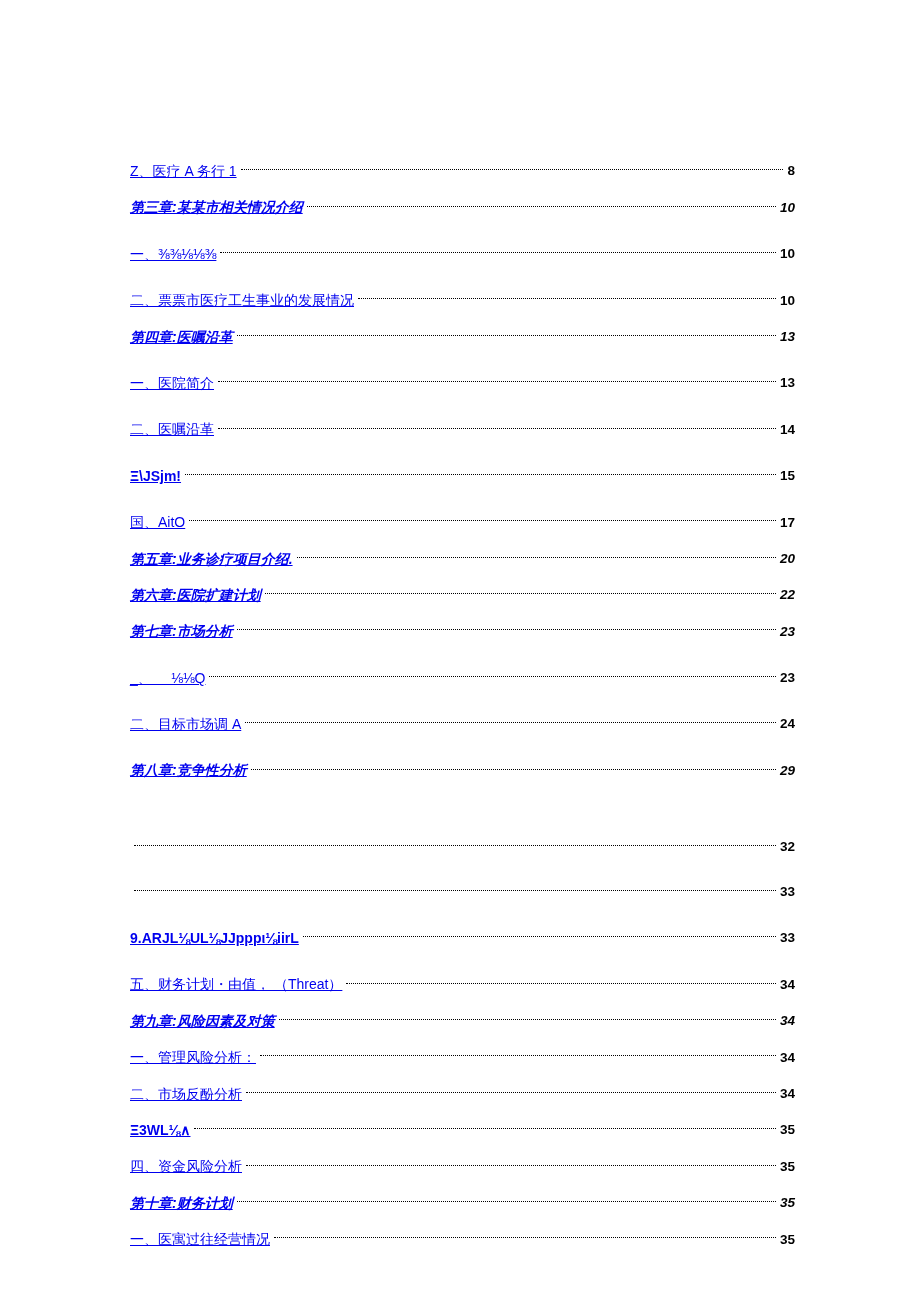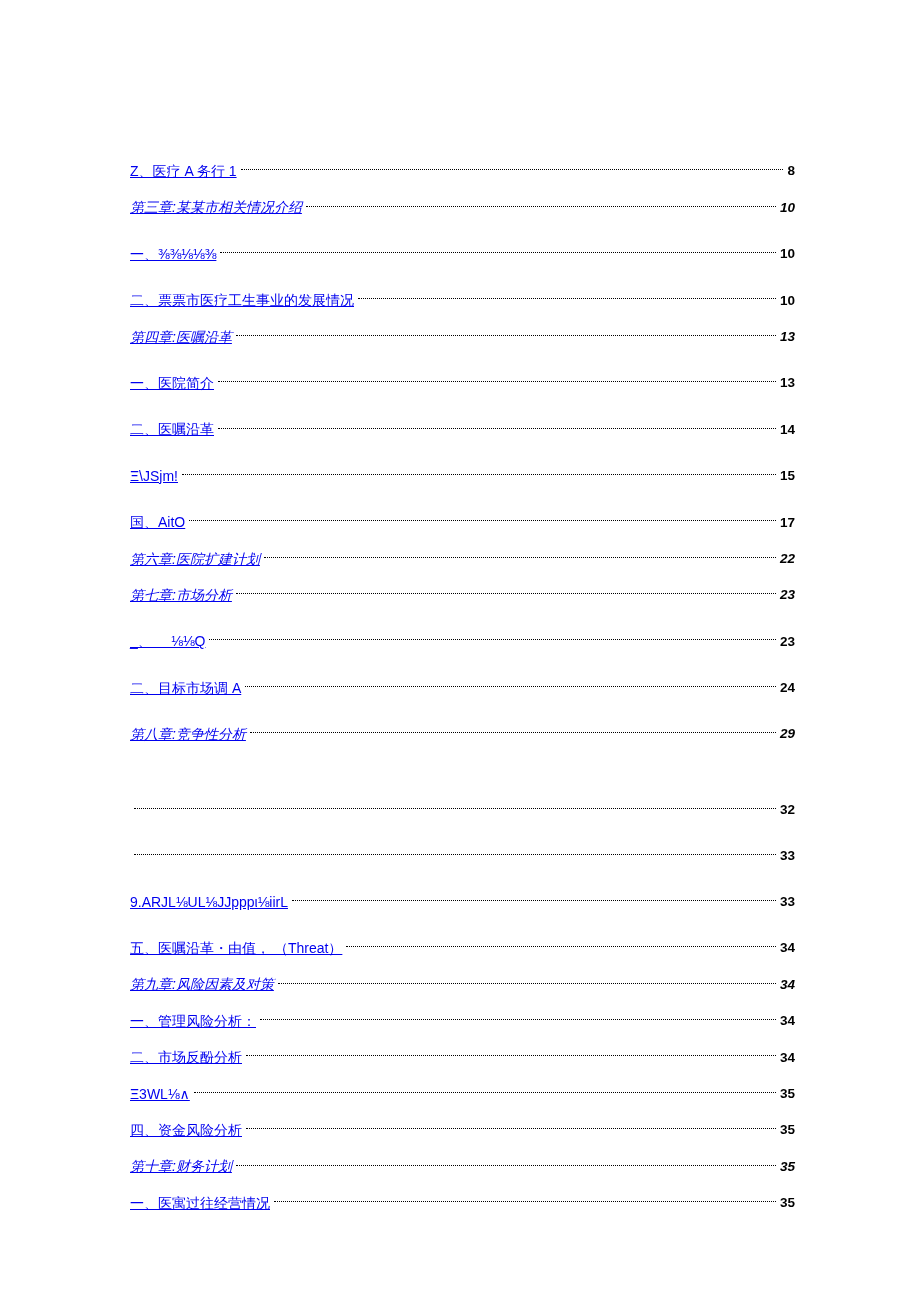--- a/index.html
+++ b/index.html
@@ -17,25 +17,25 @@
       font-size: 14px;
       line-height: 1.6;
     }
     .toc-label {
       color: #0000EE;
       text-decoration: underline;
       white-space: nowrap;
     }
     .toc-label.italic {
       font-style: italic;
-      font-weight: normal;
+      font-weight: bold;
     }
     .toc-label.blue-bold {
       color: #0000EE;
-      font-weight: normal;
+      font-weight: bold;
     }
     .toc-dots {
       flex: 1;
       border-bottom: 1.5px dotted #000;
       margin: 0 4px 3px 4px;
       min-width: 20px;
     }
     .toc-page {
       font-weight: bold;
       color: #000;
@@ -98,20 +98,25 @@
       <span class="toc-dots"></span>
       <span class="toc-page">15</span>
     </div>
     <div class="spacer-sm"></div>
     <div class="toc-entry">
       <span class="toc-label">国、AitO</span>
       <span class="toc-dots"></span>
       <span class="toc-page">17</span>
     </div>
     <div class="toc-entry">
+      <span class="toc-label italic">第五章:业务诊疗项目介绍.</span>
+      <span class="toc-dots"></span>
+      <span class="toc-page italic">20</span>
+    </div>
+    <div class="toc-entry">
       <span class="toc-label italic">第六章:医院扩建计划</span>
       <span class="toc-dots"></span>
       <span class="toc-page italic">22</span>
     </div>
     <div class="toc-entry">
       <span class="toc-label italic">第七章:市场分析</span>
       <span class="toc-dots"></span>
       <span class="toc-page italic">23</span>
     </div>
     <div class="spacer-sm"></div>
@@ -143,21 +148,21 @@
       <span class="toc-page">33</span>
     </div>
     <div class="spacer-sm"></div>
     <div class="toc-entry">
       <span class="toc-label blue-bold">9.ARJL⅛UL⅛JJpppι⅛iirL</span>
       <span class="toc-dots"></span>
       <span class="toc-page">33</span>
     </div>
     <div class="spacer-sm"></div>
     <div class="toc-entry">
-      <span class="toc-label">五、医嘱沿革・由值， （Threat）</span>
+      <span class="toc-label">五、财务计划・由值， （Threat）</span>
       <span class="toc-dots"></span>
       <span class="toc-page">34</span>
     </div>
     <div class="toc-entry">
       <span class="toc-label italic">第九章:风险因素及对策</span>
       <span class="toc-dots"></span>
       <span class="toc-page italic">34</span>
     </div>
     <div class="toc-entry">
       <span class="toc-label">一、管理风险分析：</span>

